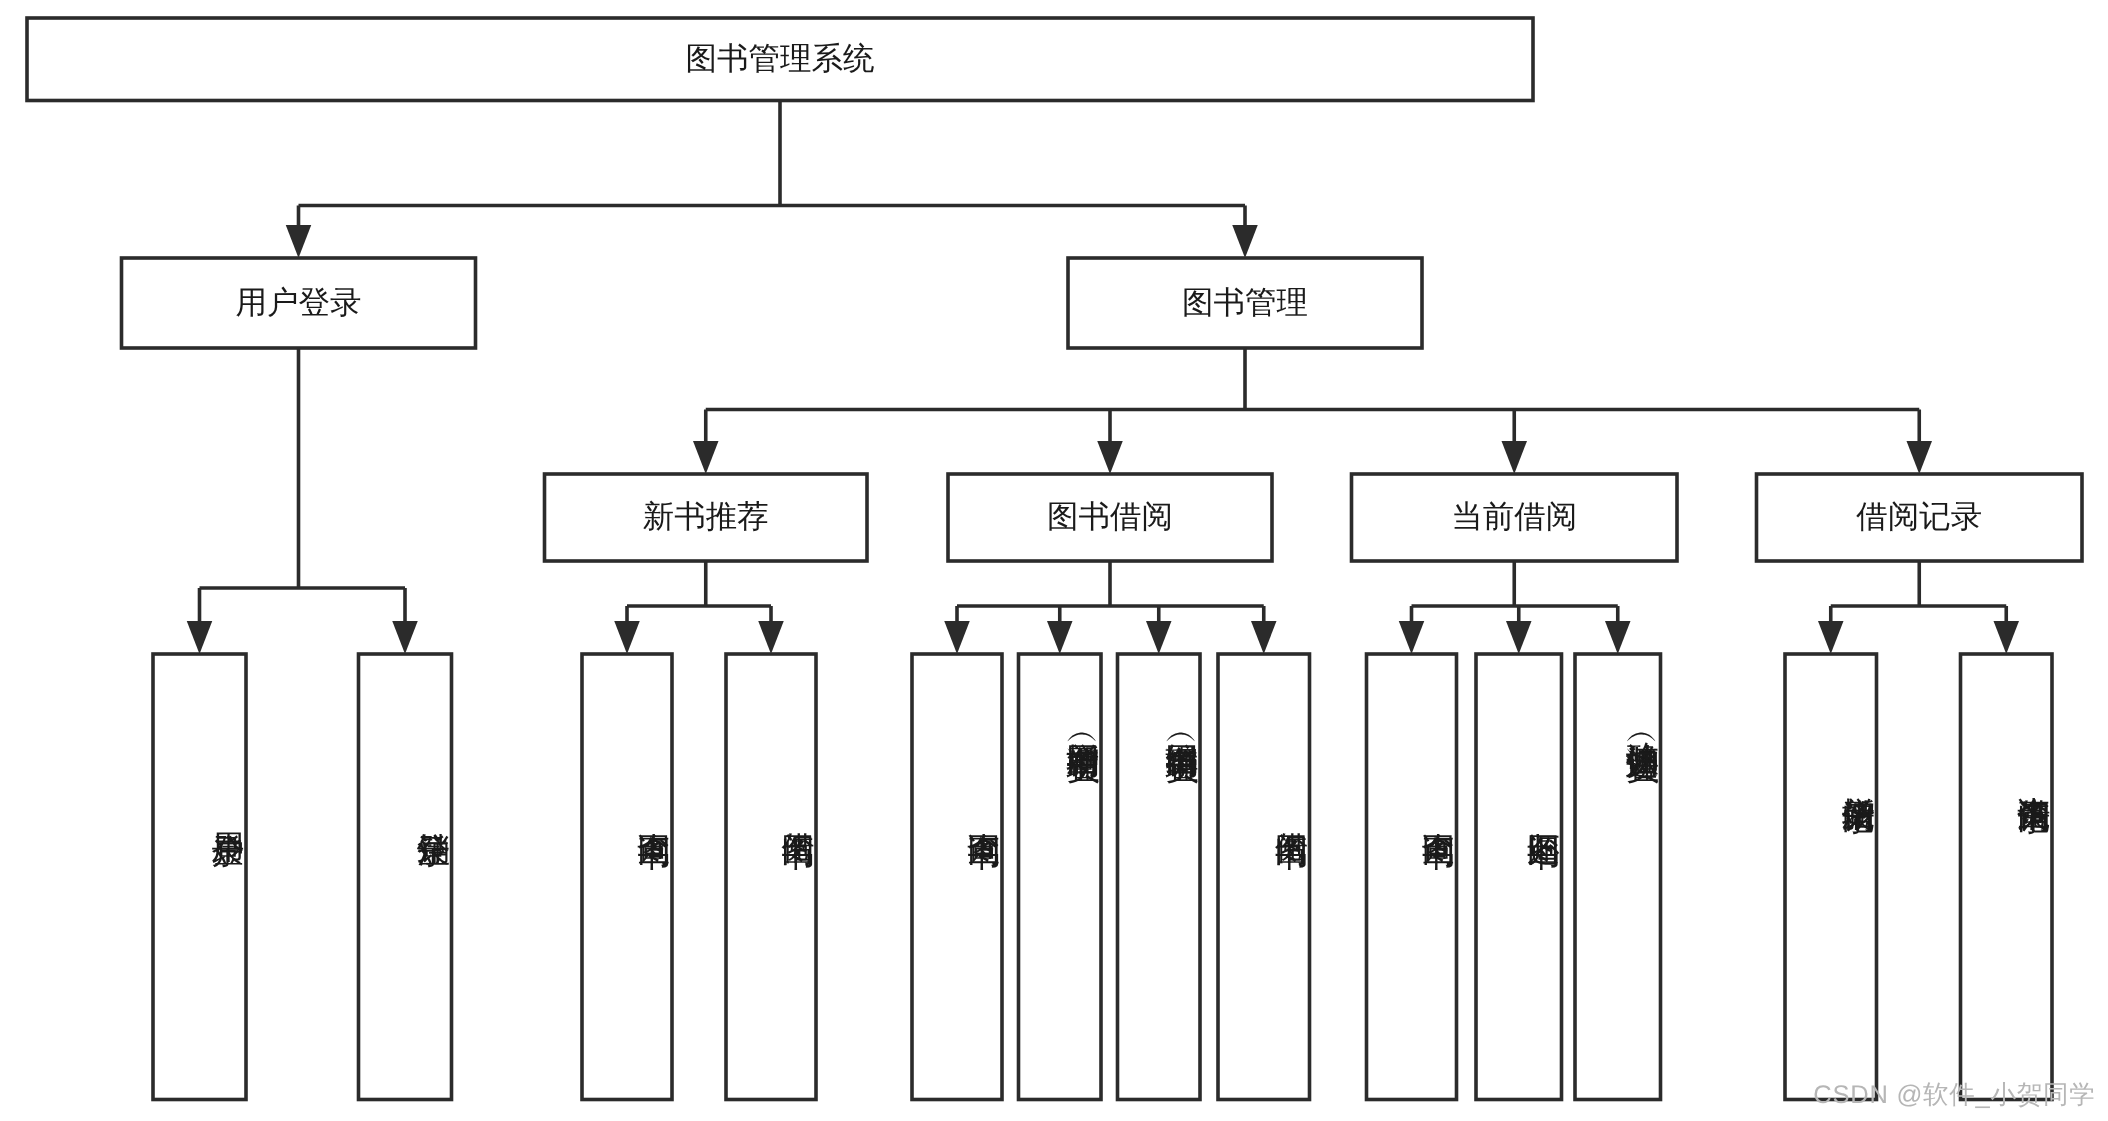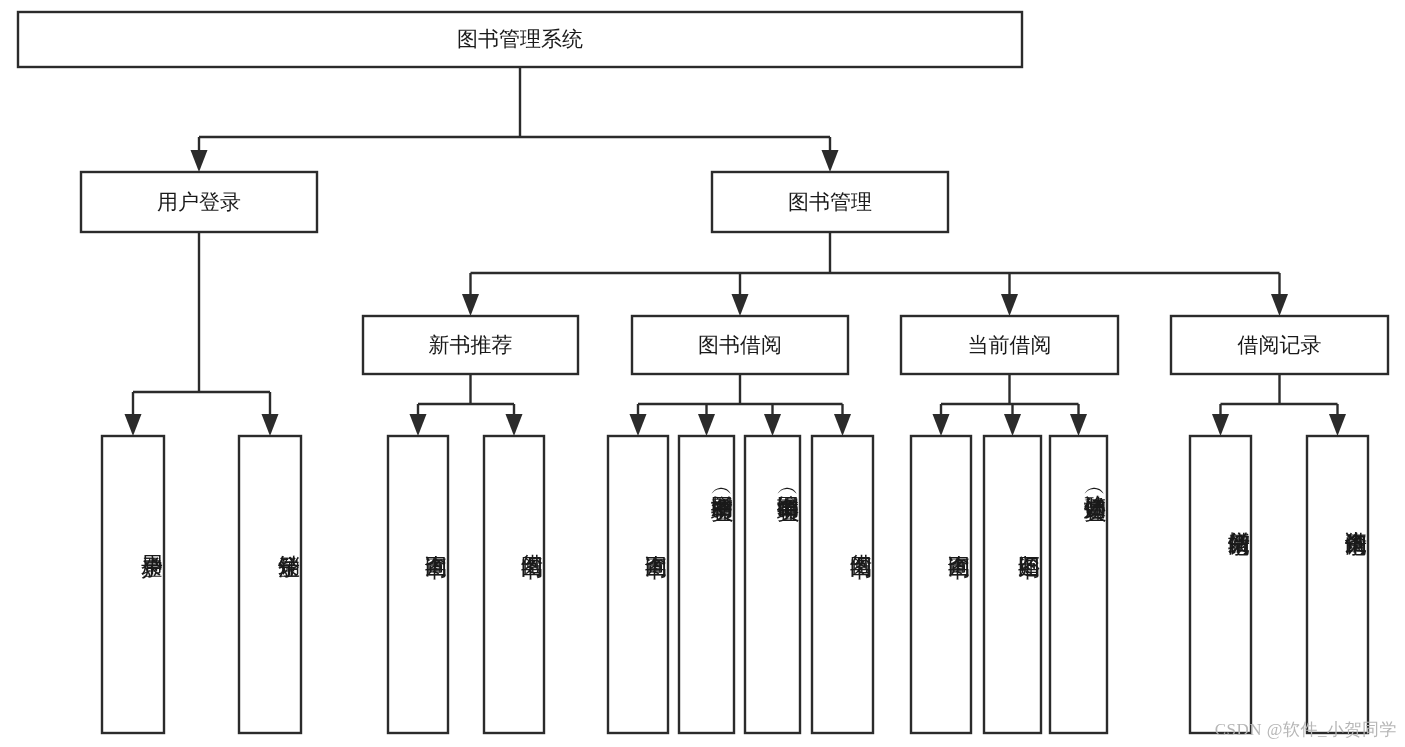--- a/index.html
+++ b/index.html
@@ -59,21 +59,21 @@
     color: #1a1a1a;
     letter-spacing: 1px;
     white-space: nowrap;
     text-align: left;
     pointer-events: none;
   }
   .watermark {
     position: absolute;
     right: 8px;
     bottom: 6px;
-    font-family: Liberation Serif, serif;
+    font-family: Liberation Sans, sans-serif;
     font-size: 17px;
     color: #b6b6b6;
     white-space: nowrap;
     letter-spacing: 0.5px;
   }
 </style>
 </head>
 <body>
 
 <div id="diagram-root">

